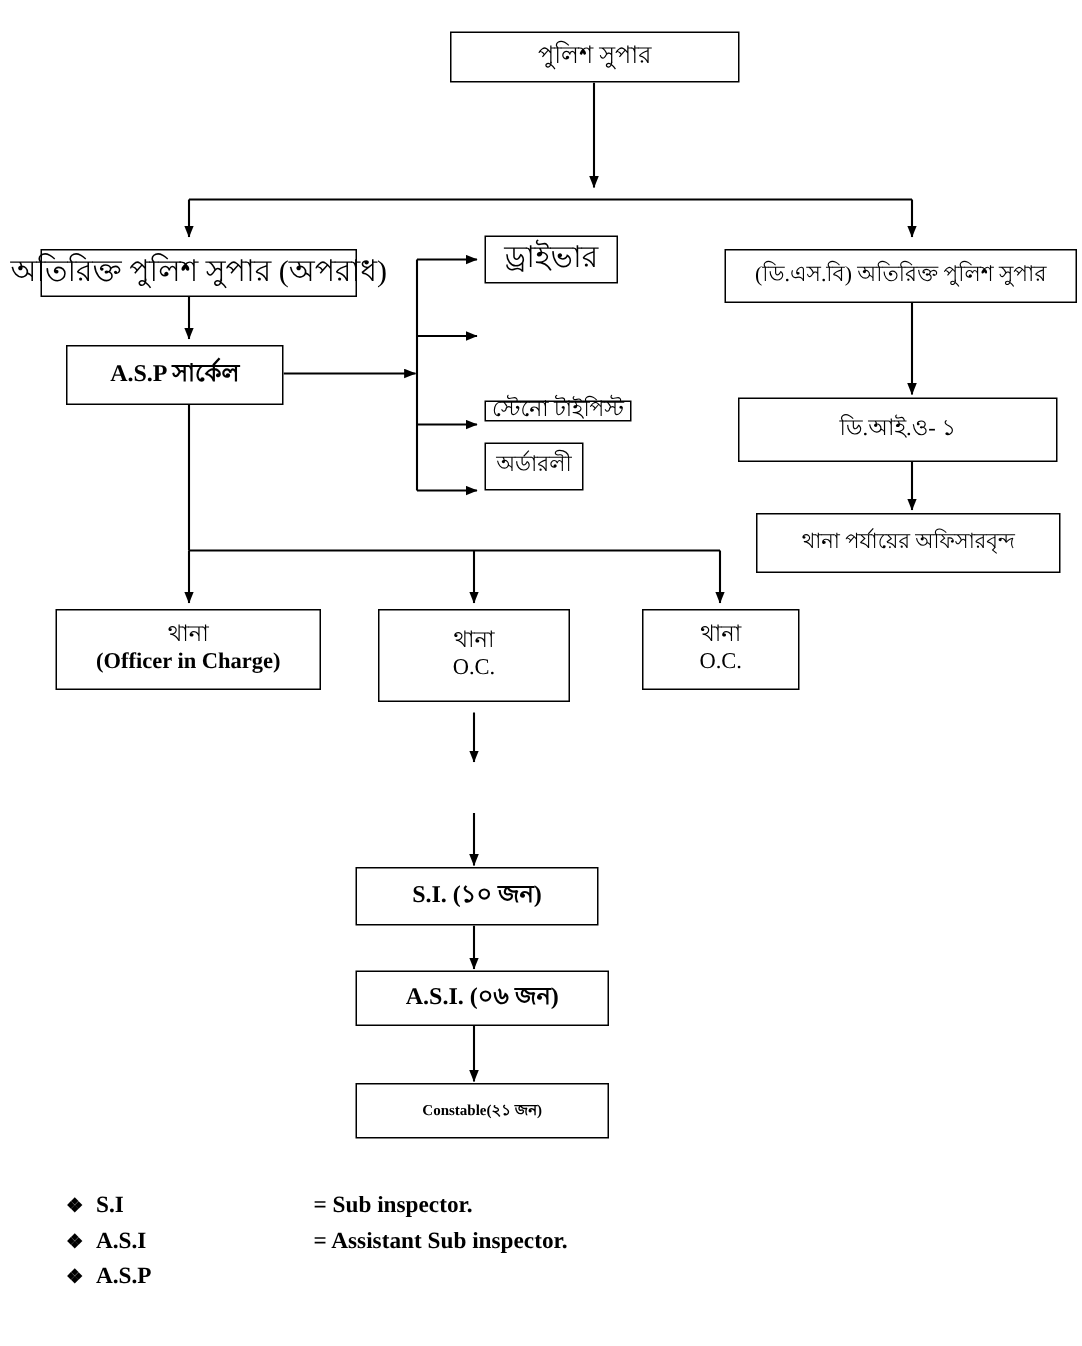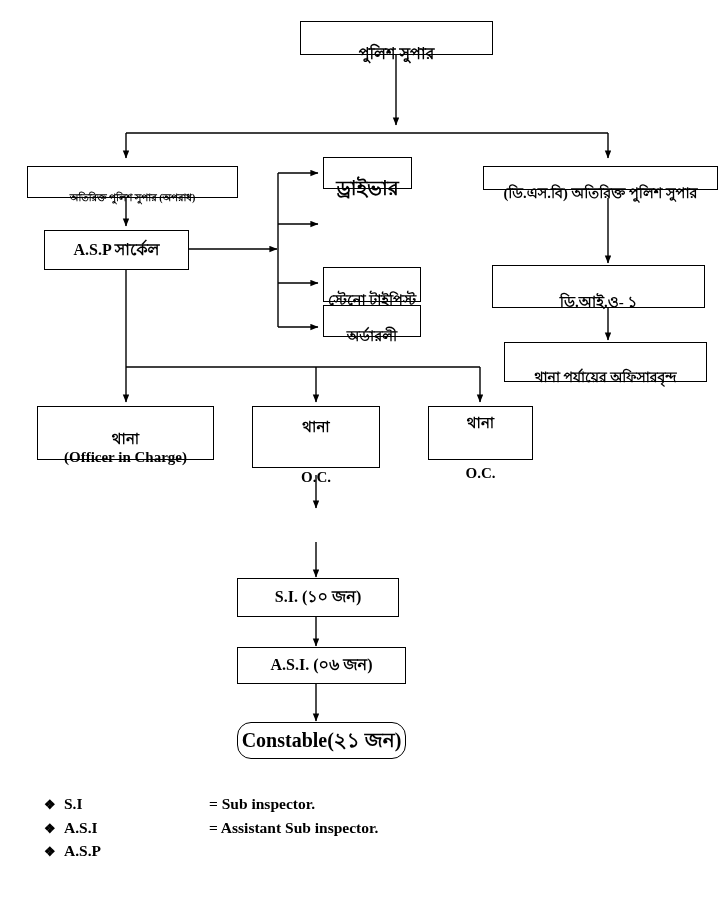--- a/index.html
+++ b/index.html
@@ -38,21 +38,21 @@
     flex-direction: column;
     align-items: center;
     justify-content: center;
     text-align: center;
     line-height: 1.18;
   }
   .node-line {
     display: block;
     white-space: nowrap;
   }
-  .bn { font-family: "Liberation Serif", "DejaVu Serif", serif; font-weight: bold; margin-top: 32px; }
+  .bn { font-family: "Liberation Serif", "DejaVu Serif", serif; font-weight: normal; }
   .bold { font-weight: bold; }
   .legend {
     position: absolute;
     left: 44px;
     top: 792px;
     width: 520px;
     font-weight: bold;
     font-size: 15.5px;
     line-height: 1.52;
   }
@@ -118,39 +118,39 @@
       <line x1="316" y1="542" x2="316" y2="577" marker-end="url(#arrow)"></line>
       <line x1="316" y1="617" x2="316" y2="646" marker-end="url(#arrow)"></line>
       <line x1="316" y1="684" x2="316" y2="721" marker-end="url(#arrow)"></line>
     </g>
   </svg>
 
   <div class="node-box" style="left:300px; top:21px; width:193px; height:34px; font-size:16px;">
     <span class="node-line bn">পুলিশ সুপার</span>
   </div>
 
-  <div class="node-box" style="left:27px; top:166px; width:211px; height:32px; font-size:10px;">
+  <div class="node-box" style="left:27px; top:166px; width:211px; height:32px; font-size:20px;">
     <span class="node-line bn">অতিরিক্ত পুলিশ সুপার (অপরাধ)</span>
   </div>
 
-  <div class="node-box" style="left:483px; top:166px; width:235px; height:24px; font-size:14.5px;">
+  <div class="node-box" style="left:483px; top:166px; width:235px; height:36px; font-size:14.5px;">
     <span class="node-line bn">(ডি.এস.বি) অতিরিক্ত পুলিশ সুপার</span>
   </div>
 
   <div class="node-box" style="left:44px; top:230px; width:145px; height:40px; font-size:16px;font-family:Liberation Serif, serif;">
     <span class="node-line bold">A.S.P সার্কেল</span>
   </div>
 
   <div class="node-box" style="left:323px; top:157px; width:89px; height:32px; font-size:20px;">
     <span class="node-line bn">ড্রাইভার</span>
   </div>
-  <div class="node-box" style="left:323px; top:267px; width:98px; height:35px; font-size:14.5px;">
+  <div class="node-box" style="left:323px; top:267px; width:98px; height:14px; font-size:14.5px;">
     <span class="node-line bn">স্টেনো টাইপিস্ট</span>
   </div>
-  <div class="node-box" style="left:323px; top:305px; width:98px; height:32px; font-size:14.5px;">
+  <div class="node-box" style="left:323px; top:295px; width:66px; height:32px; font-size:14.5px;">
     <span class="node-line bn">অর্ডারলী</span>
   </div>
 
   <div class="node-box" style="left:492px; top:265px; width:213px; height:43px; font-size:15px;">
     <span class="node-line bn">ডি.আই.ও- ১</span>
   </div>
   <div class="node-box" style="left:504px; top:342px; width:203px; height:40px; font-size:14px;">
     <span class="node-line bn">থানা পর্যায়ের অফিসারবৃন্দ</span>
   </div>
 
@@ -166,21 +166,21 @@
     <span class="node-line bn">থানা</span>
     <span class="node-line bn">O.C.</span>
   </div>
 
   <div class="node-box" style="left:237px; top:578px; width:162px; height:39px; font-size:16px;">
     <span class="node-line bold">S.I. (১০ জন)</span>
   </div>
   <div class="node-box" style="left:237px; top:647px; width:169px; height:37px; font-size:16px;justify-content:center;">
     <span class="node-line bold">A.S.I. (০৬ জন)</span>
   </div>
-  <div class="node-box" style="left:237px; top:722px; width:169px; height:37px; font-size:20px;border-radius:14px;">
+  <div class="node-box" style="left:237px; top:722px; width:169px; height:37px; font-size:10px;">
     <span class="node-line bold">Constable(২১ জন)</span>
   </div>
 
   <div class="legend">
     <div class="legend-row">
       <span class="legend-bullet">❖</span>
       <span class="legend-term">S.I</span>
       <span class="legend-def">= Sub inspector.</span>
     </div>
     <div class="legend-row">

